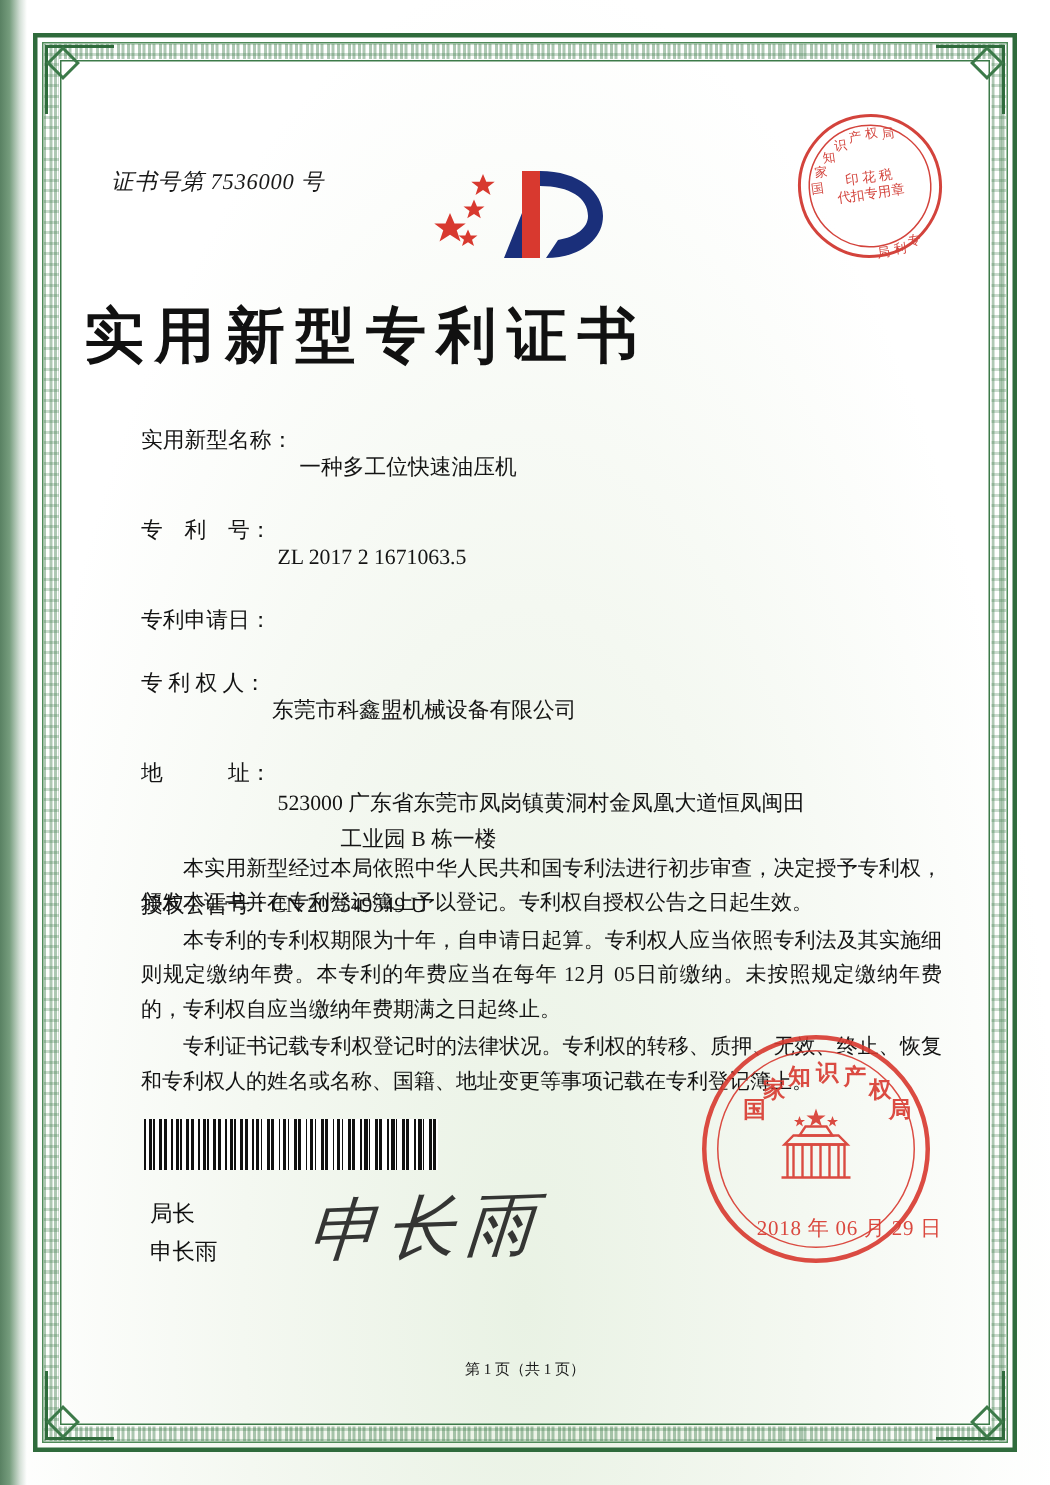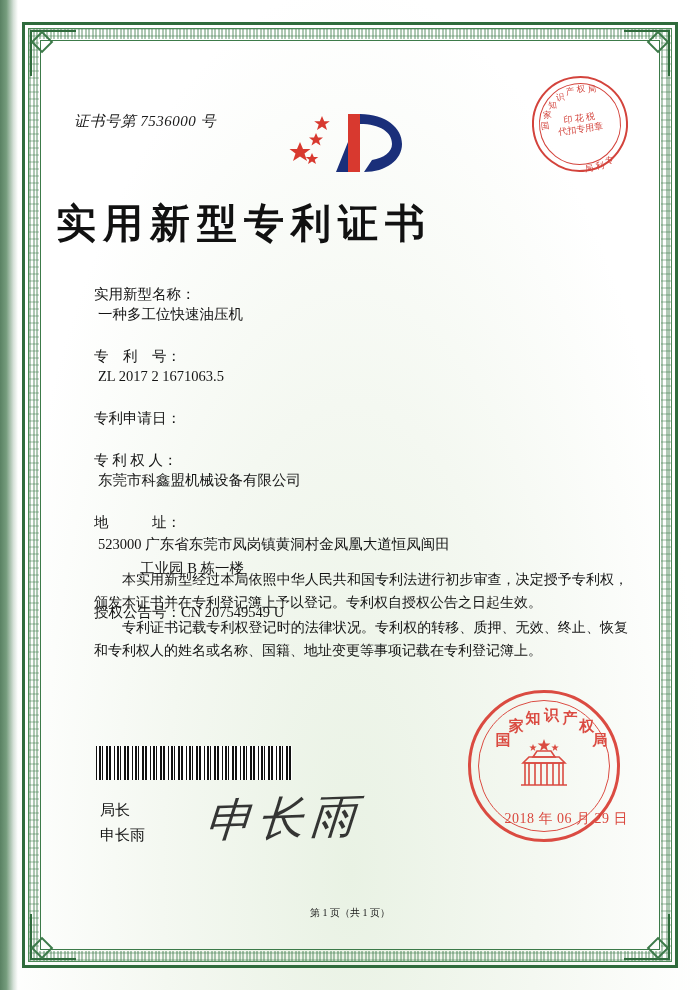--- a/index.html
+++ b/index.html
@@ -202,29 +202,29 @@
     right: 10px;
     top: 228px;
     font-size: 14.5px;
     color: #141414;
   }
   .field-row {
     display: flex;
     align-items: flex-start;
     margin-bottom: 22px;
     line-height: 20px;
-    flex-direction: column;
   }
   .field-label {
     flex: 0 0 auto;
     white-space: pre;
   }
   .field-value {
     flex: 1 1 auto;
     padding-left: 4px;
+    margin-top: 18px;
   }
   .field-row.addr .field-value {
     line-height: 24px;
   }
   .addr-line2 {
     display: block;
     padding-left: 42px;
   }
 
   .dual-row {
@@ -454,20 +454,21 @@
 
       <div class="dual-row">
         <div class="right">
           <span>授权公告号：</span><span>CN 207549549 U</span>
         </div>
       </div>
     </div>
 
     <div class="body-text">
       <p>本实用新型经过本局依照中华人民共和国专利法进行初步审查，决定授予专利权，颁发本证书并在专利登记簿上予以登记。专利权自授权公告之日起生效。</p>
+      <p>本专利的专利权期限为十年，自申请日起算。专利权人应当依照专利法及其实施细则规定缴纳年费。本专利的年费应当在每年 12月 05日前缴纳。未按照规定缴纳年费的，专利权自应当缴纳年费期满之日起终止。</p>
       <p>专利证书记载专利权登记时的法律状况。专利权的转移、质押、无效、终止、恢复和专利权人的姓名或名称、国籍、地址变更等事项记载在专利登记簿上。</p>
     </div>
 
     <div class="barcode"></div>
 
     <div class="sig-block">
       <div>局长</div>
       <div>申长雨</div>
     </div>
     <div class="sig-hand">申长雨</div>

